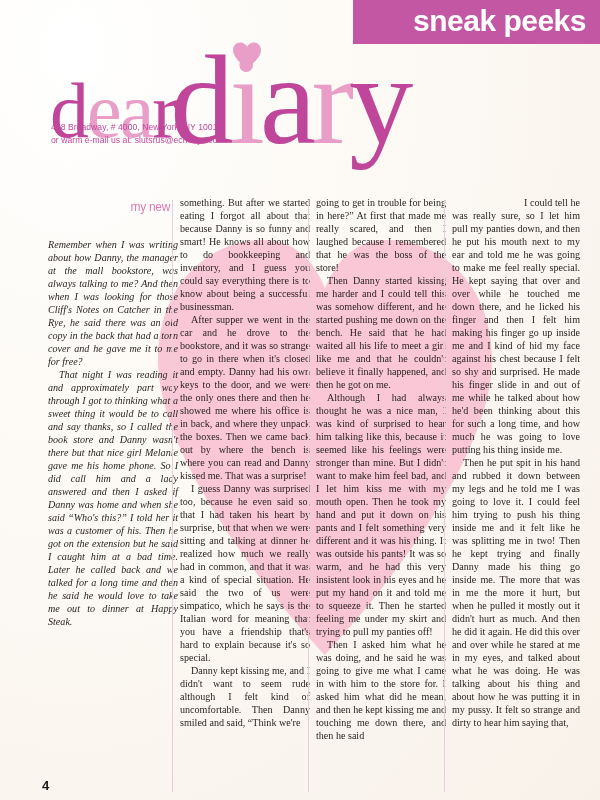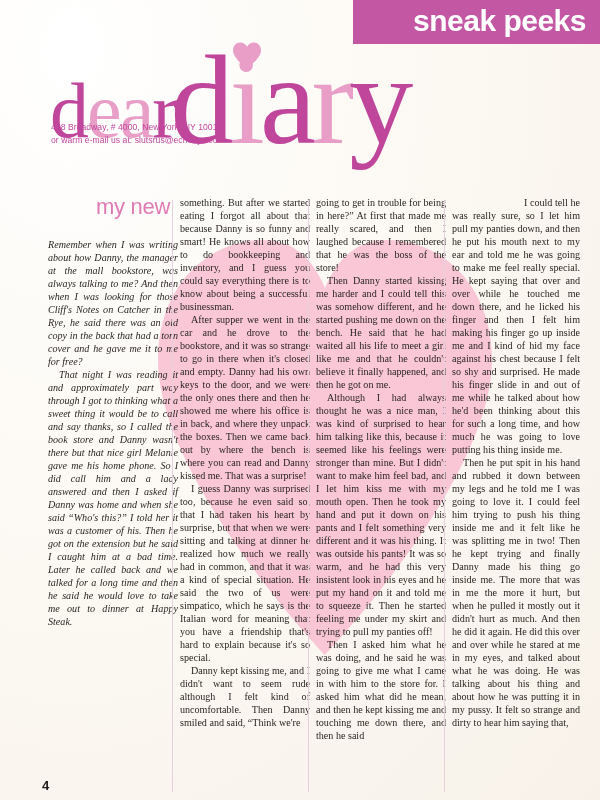--- a/index.html
+++ b/index.html
@@ -87,21 +87,21 @@
     left:0;top:196px;
     width:600px;height:604px;
     z-index:2;
   }
   .headline{
     position:absolute;
     left:42px;top:2px;width:128px;
     text-align:right;
     color:#e07ab2;
     font-family:"Liberation Sans",sans-serif;
-    font-size:22px;
+    font-size:12px;
     line-height:18px;
     letter-spacing:-0.3px;
   }
   .cols{
     position:absolute;left:0;top:0;width:600px;height:604px;
   }
   .col{
     position:absolute;
     top:0;
     width:130px;

